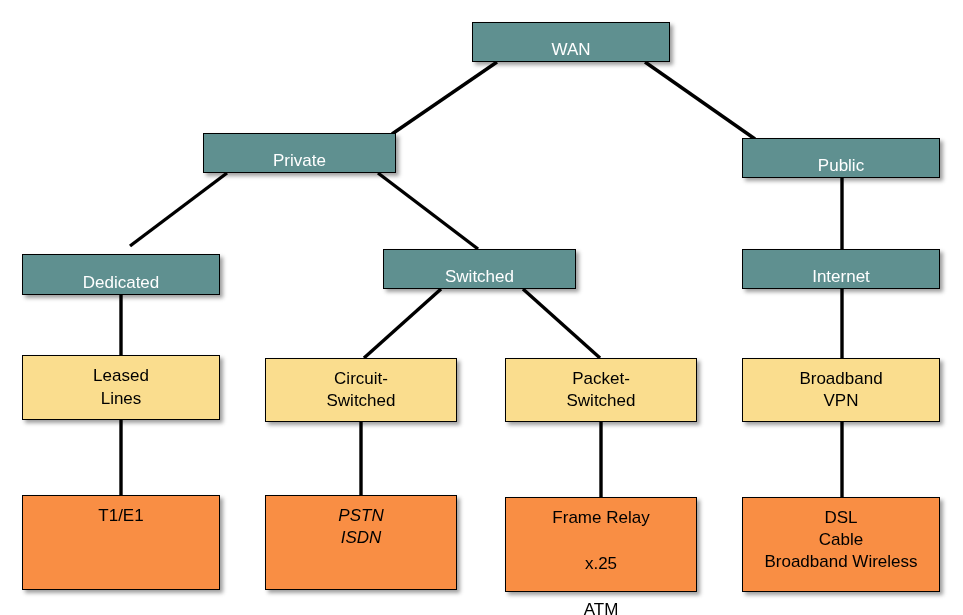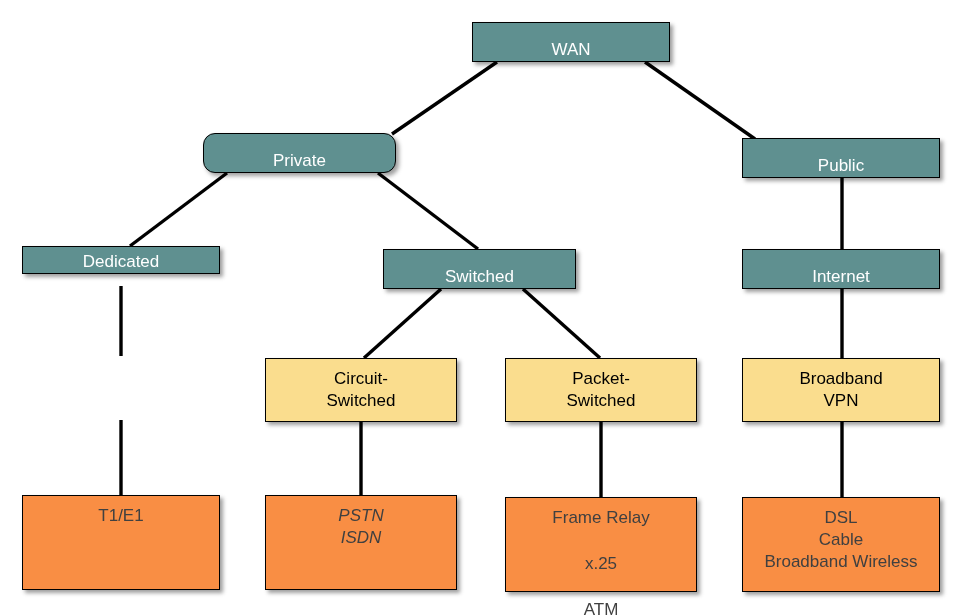--- a/index.html
+++ b/index.html
@@ -50,21 +50,21 @@
   
   .node.yellow {
     background: #fadd8e;
     color: #000000;
     justify-content: center;
     font-size: 17px;
   }
   
   .node.orange {
     background: #f98e44;
-    color: #404040;
+    color: #000000;
     justify-content: flex-start;
     font-size: 17px;
     padding-top: 9px;
   }
 </style>
 </head>
 <body>
 
 <div id="canvas">
 
@@ -96,40 +96,44 @@
       <line x1="601" y1="422" x2="601" y2="498"></line>
 
       <line x1="842" y1="422" x2="842" y2="498"></line>
     </g>
   </svg>
 
   <div class="node teal" style="left:472px; top:22px; width:198px; height:40px;">
     <span class="line">WAN</span>
   </div>
 
-  <div class="node teal" style="left:203px; top:133px; width:193px; height:40px;border-radius:12px;">
+  <div class="node teal" style="left:203px; top:133px; width:193px; height:40px;">
     <span class="line">Private</span>
   </div>
 
   <div class="node teal" style="left:742px; top:138px; width:198px; height:40px;">
     <span class="line">Public</span>
   </div>
 
-  <div class="node teal" style="left:22px; top:246px; width:198px; height:28px;">
+  <div class="node teal" style="left:22px; top:254px; width:198px; height:41px;">
     <span class="line">Dedicated</span>
   </div>
 
   <div class="node teal" style="left:383px; top:249px; width:193px; height:40px;">
     <span class="line">Switched</span>
   </div>
 
   <div class="node teal" style="left:742px; top:249px; width:198px; height:40px;">
     <span class="line">Internet</span>
   </div>
 
+  <div class="node yellow" style="left:22px; top:355px; width:198px; height:65px;">
+    <span class="line">Leased</span>
+    <span class="line">Lines</span>
+  </div>
 
   <div class="node yellow" style="left:265px; top:358px; width:192px; height:64px;">
     <span class="line">Circuit-</span>
     <span class="line">Switched</span>
   </div>
 
   <div class="node yellow" style="left:505px; top:358px; width:192px; height:64px;">
     <span class="line">Packet-</span>
     <span class="line">Switched</span>
   </div>

